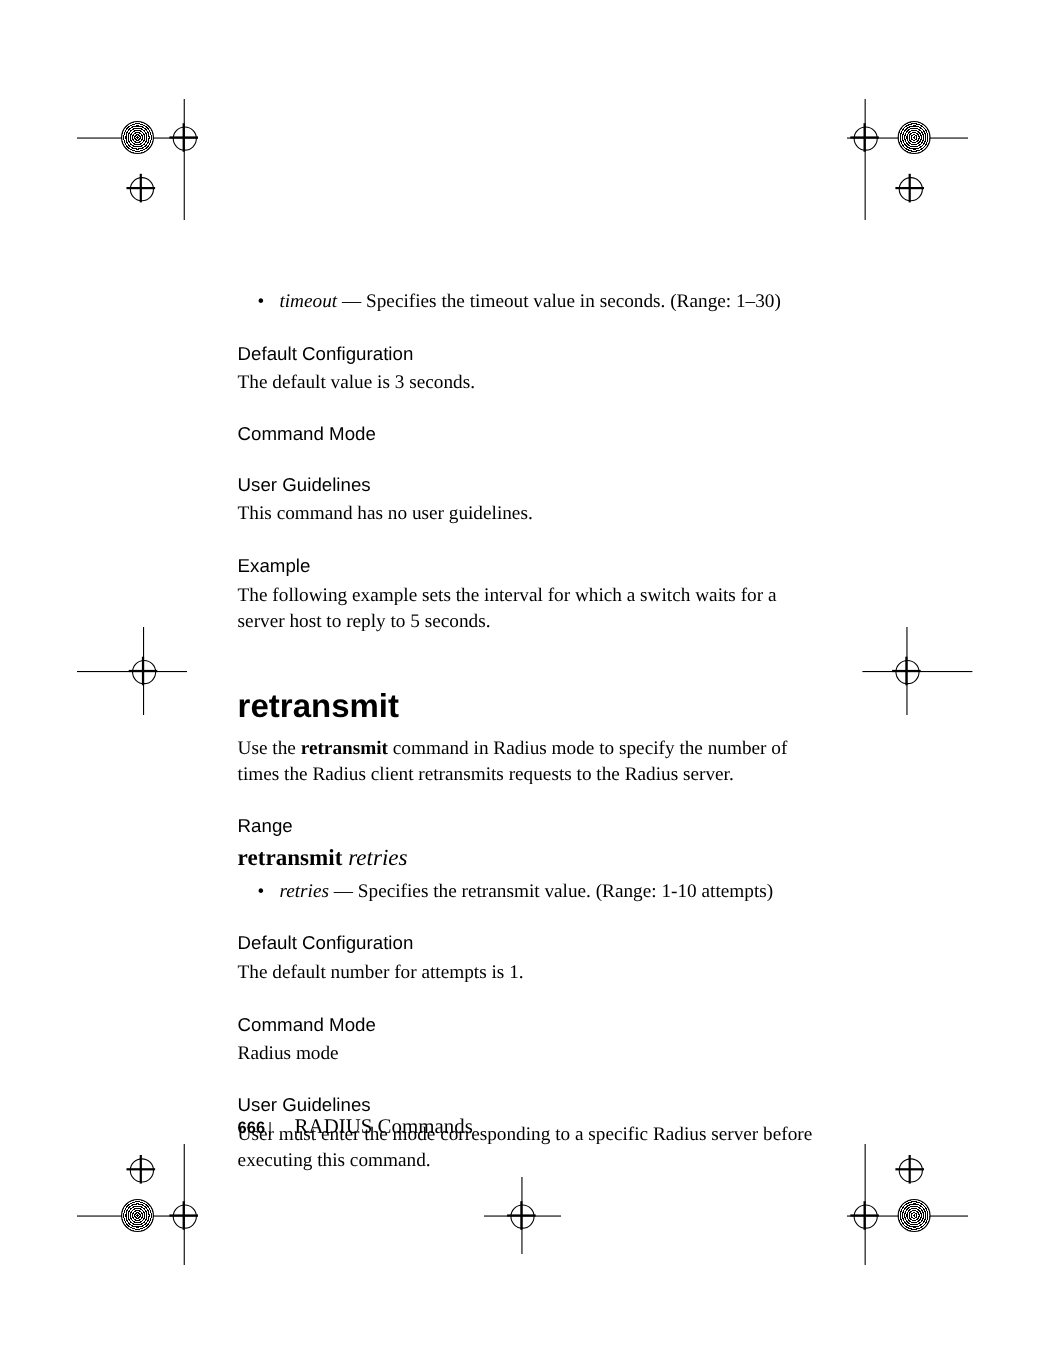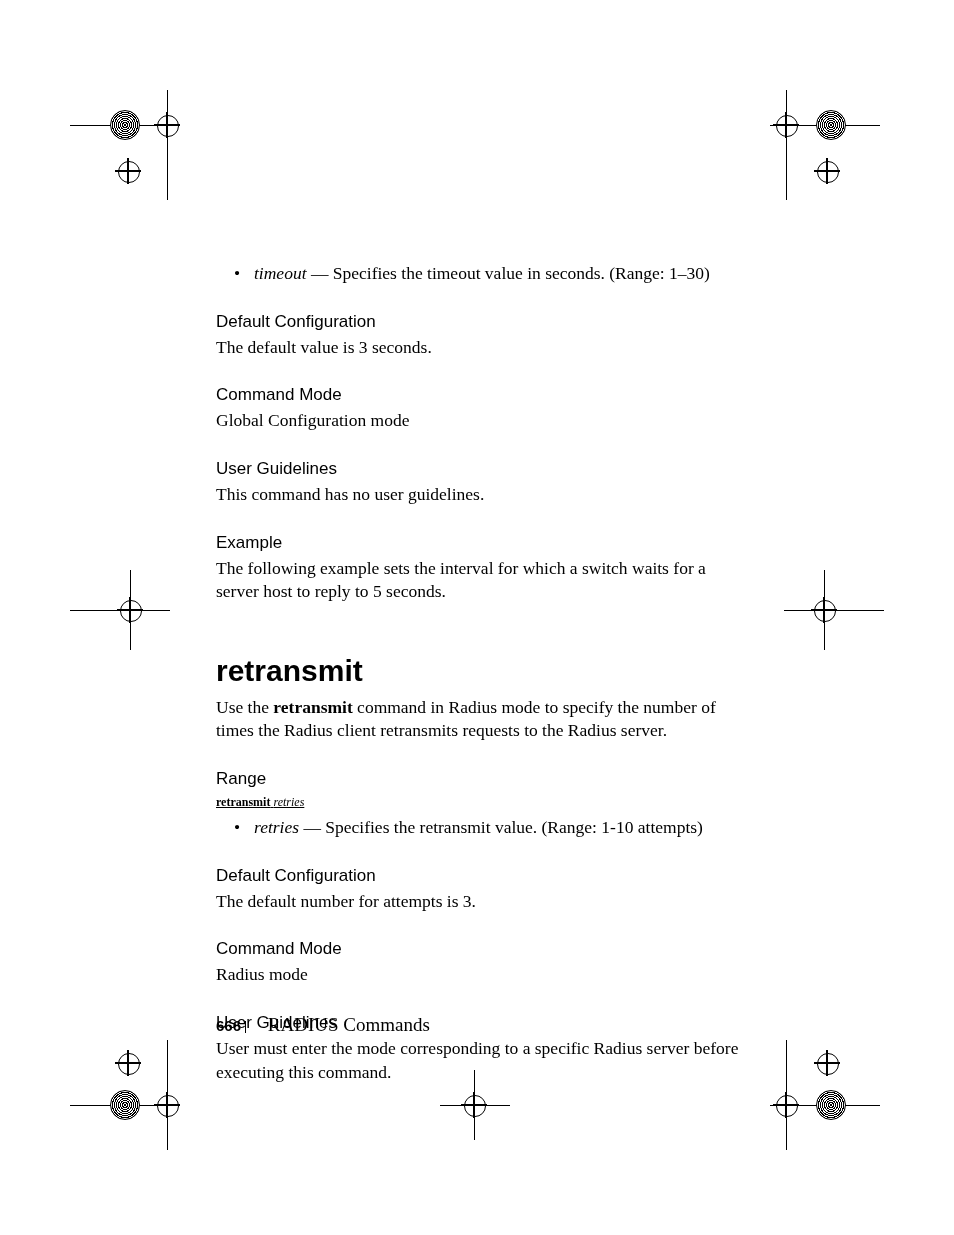--- a/index.html
+++ b/index.html
@@ -54,23 +54,22 @@
     font-weight: bold;
     font-size: 30px;
     margin-top: 50px;
     margin-bottom: 8px;
   }
   .body {
     font-size: 17.5px;
     line-height: 1.35;
   }
   .syntax-line {
-    font-size: 12px;
+    font-size: 21px;
     margin-top: 6px;
-    text-decoration: underline;
   }
   .bullet-block {
     margin-left: 18px;
     margin-top: 6px;
   }
   .footer {
     position: absolute;
     left: 216px;
     top: 1014px;
     font-size: 14px;
@@ -183,21 +182,20 @@
     <div class="bullet-block">
       <div class="bullet-row">
         <span class="term">timeout</span><span> — Specifies the timeout value in seconds. (Range: 1–30)</span>
       </div>
     </div>
 
     <div class="h-sub">Default Configuration</div>
     <div class="body">The default value is 3 seconds.</div>
 
     <div class="h-sub">Command Mode</div>
-    <div class="body">Global Configuration mode</div>
 
     <div class="h-sub">User Guidelines</div>
     <div class="body">This command has no user guidelines.</div>
 
     <div class="h-sub">Example</div>
     <div class="body">The following example sets the interval for which a switch waits for a server host to reply to 5 seconds.</div>
 
     <div class="h-big">retransmit</div>
     <div class="body">
       <span>Use the </span><span class="bold">retransmit</span><span> command in Radius mode to specify the number of times the Radius client retransmits requests to the Radius server.</span>
@@ -208,21 +206,21 @@
       <span class="bold">retransmit</span>
       <span class="italic">retries</span>
     </div>
     <div class="bullet-block">
       <div class="bullet-row">
         <span class="term">retries</span><span> — Specifies the retransmit value. (Range: 1-10 attempts)</span>
       </div>
     </div>
 
     <div class="h-sub">Default Configuration</div>
-    <div class="body">The default number for attempts is 3.</div>
+    <div class="body">The default number for attempts is 1.</div>
 
     <div class="h-sub">Command Mode</div>
     <div class="body"> Radius mode</div>
 
     <div class="h-sub">User Guidelines</div>
     <div class="body">User must enter the mode corresponding to a specific Radius server before executing this command.</div>
 
   </div>
 
   <div class="footer">

